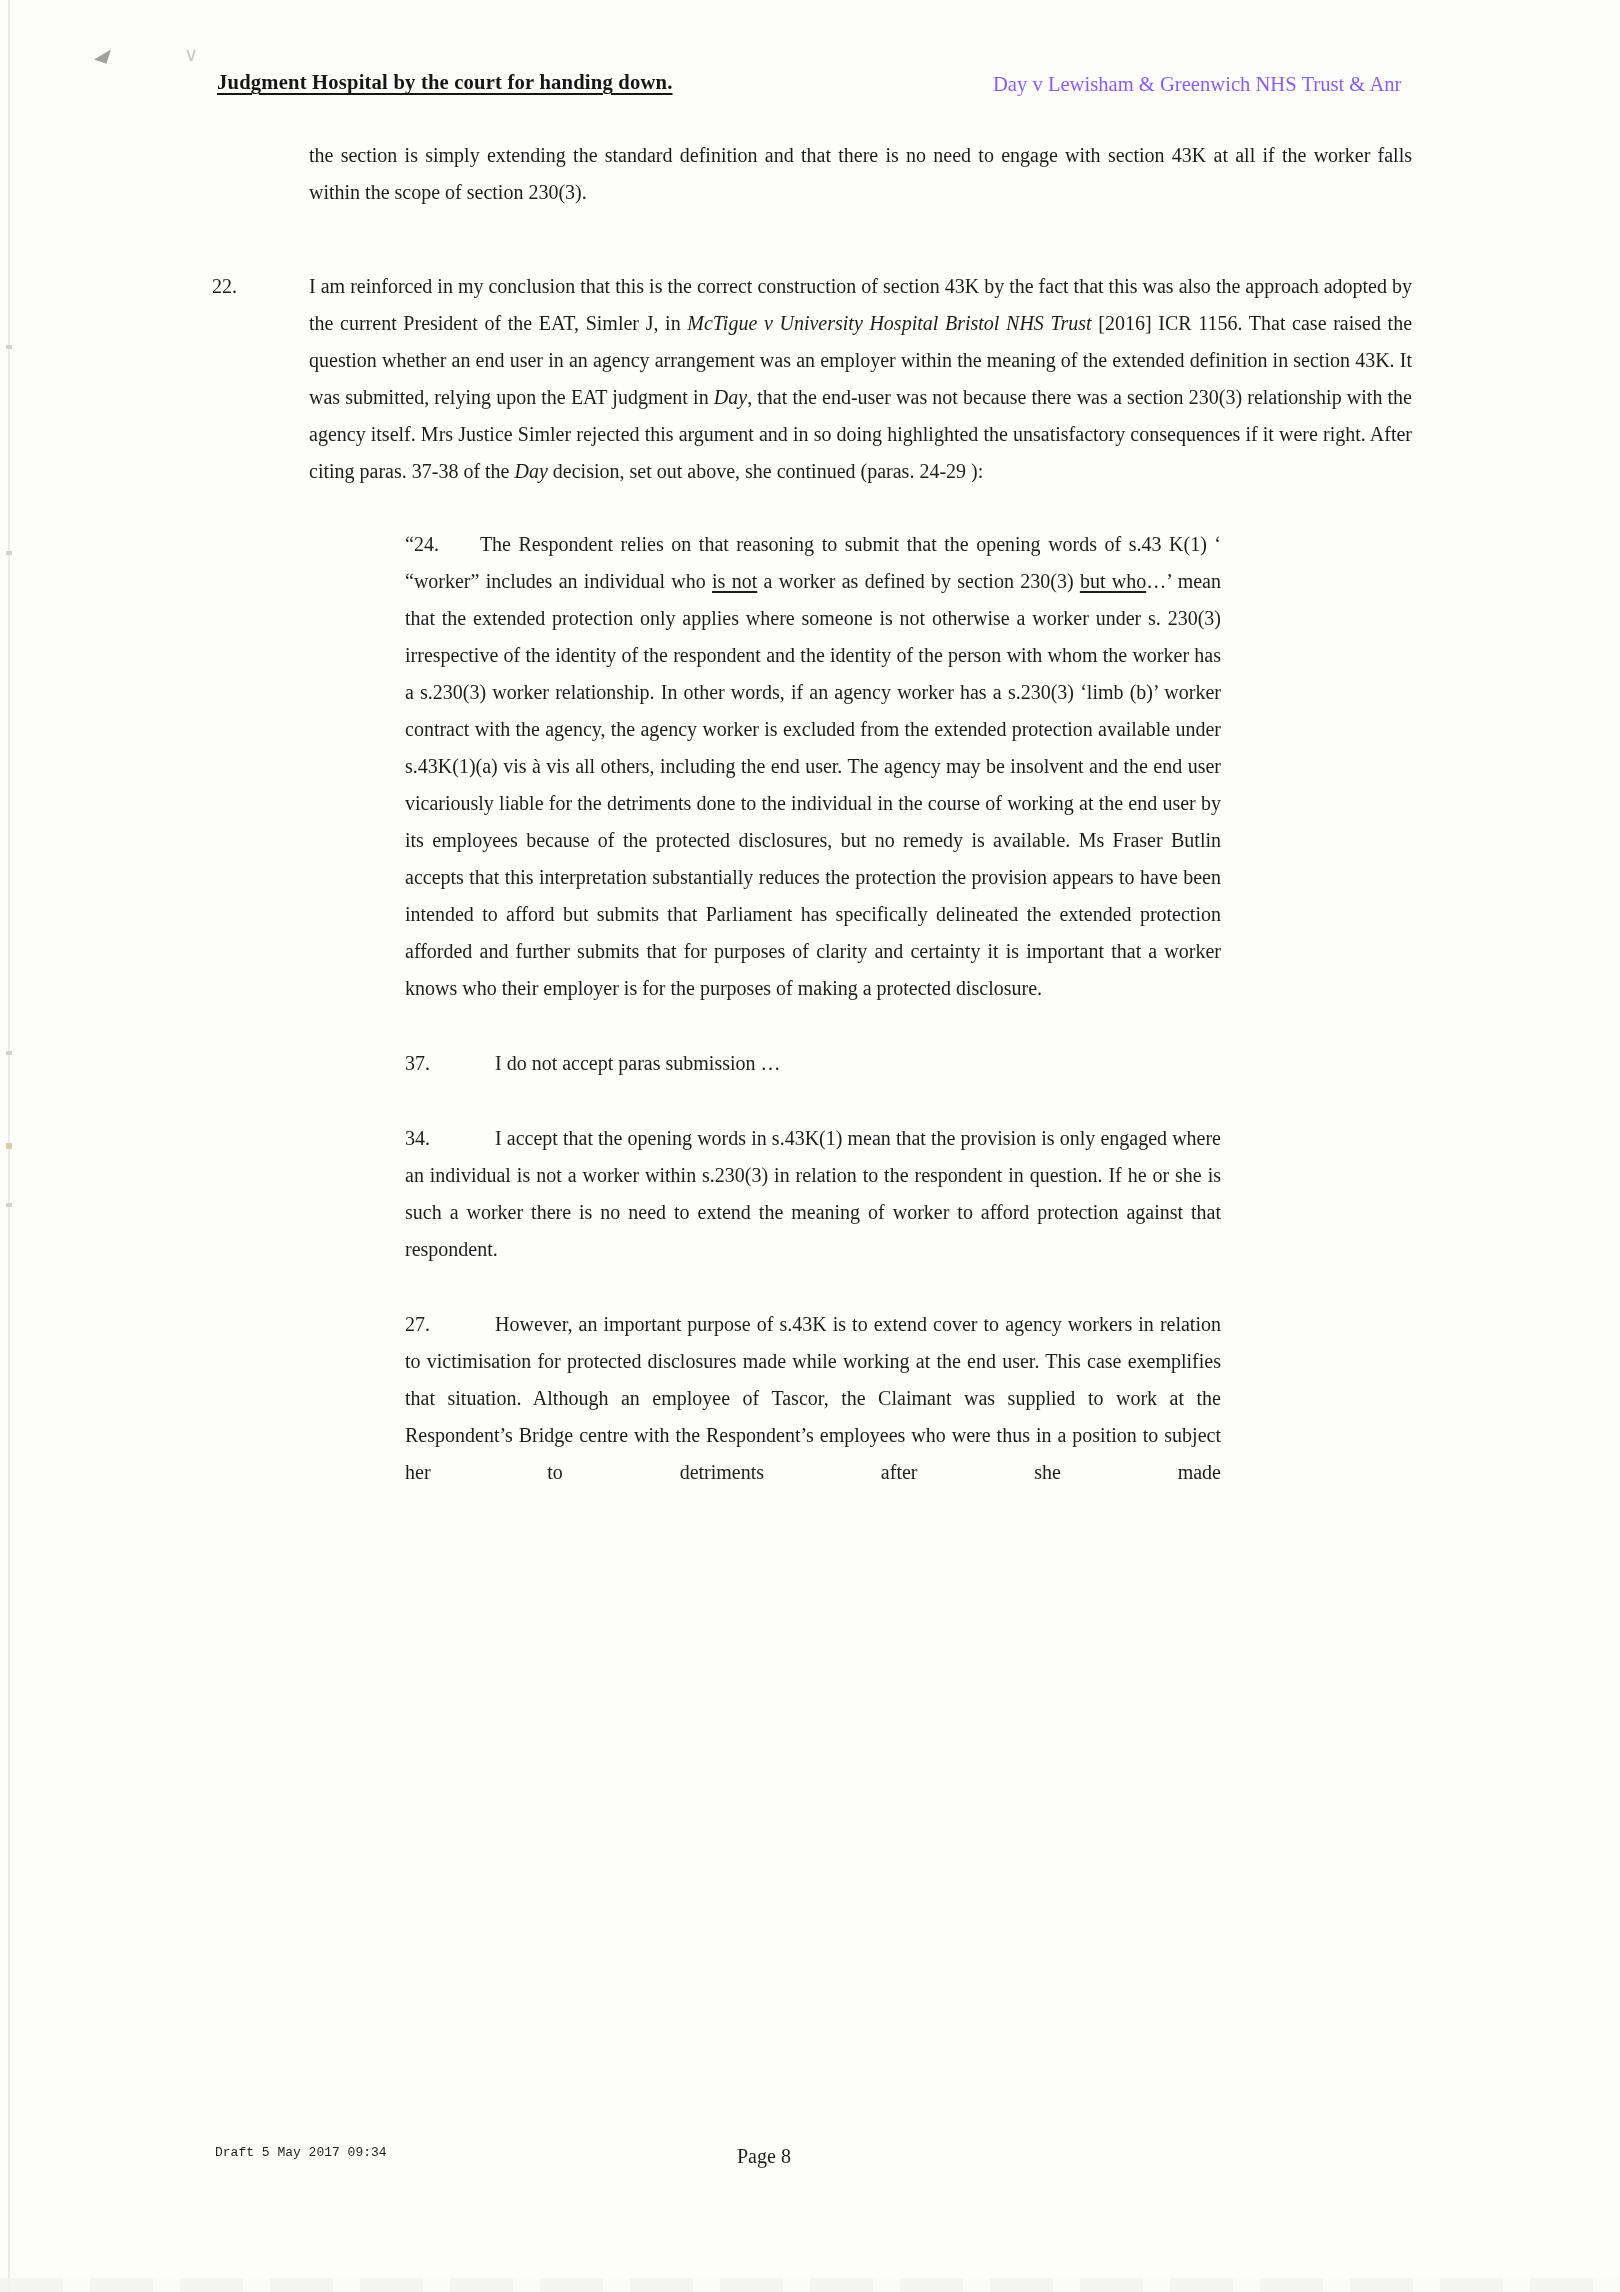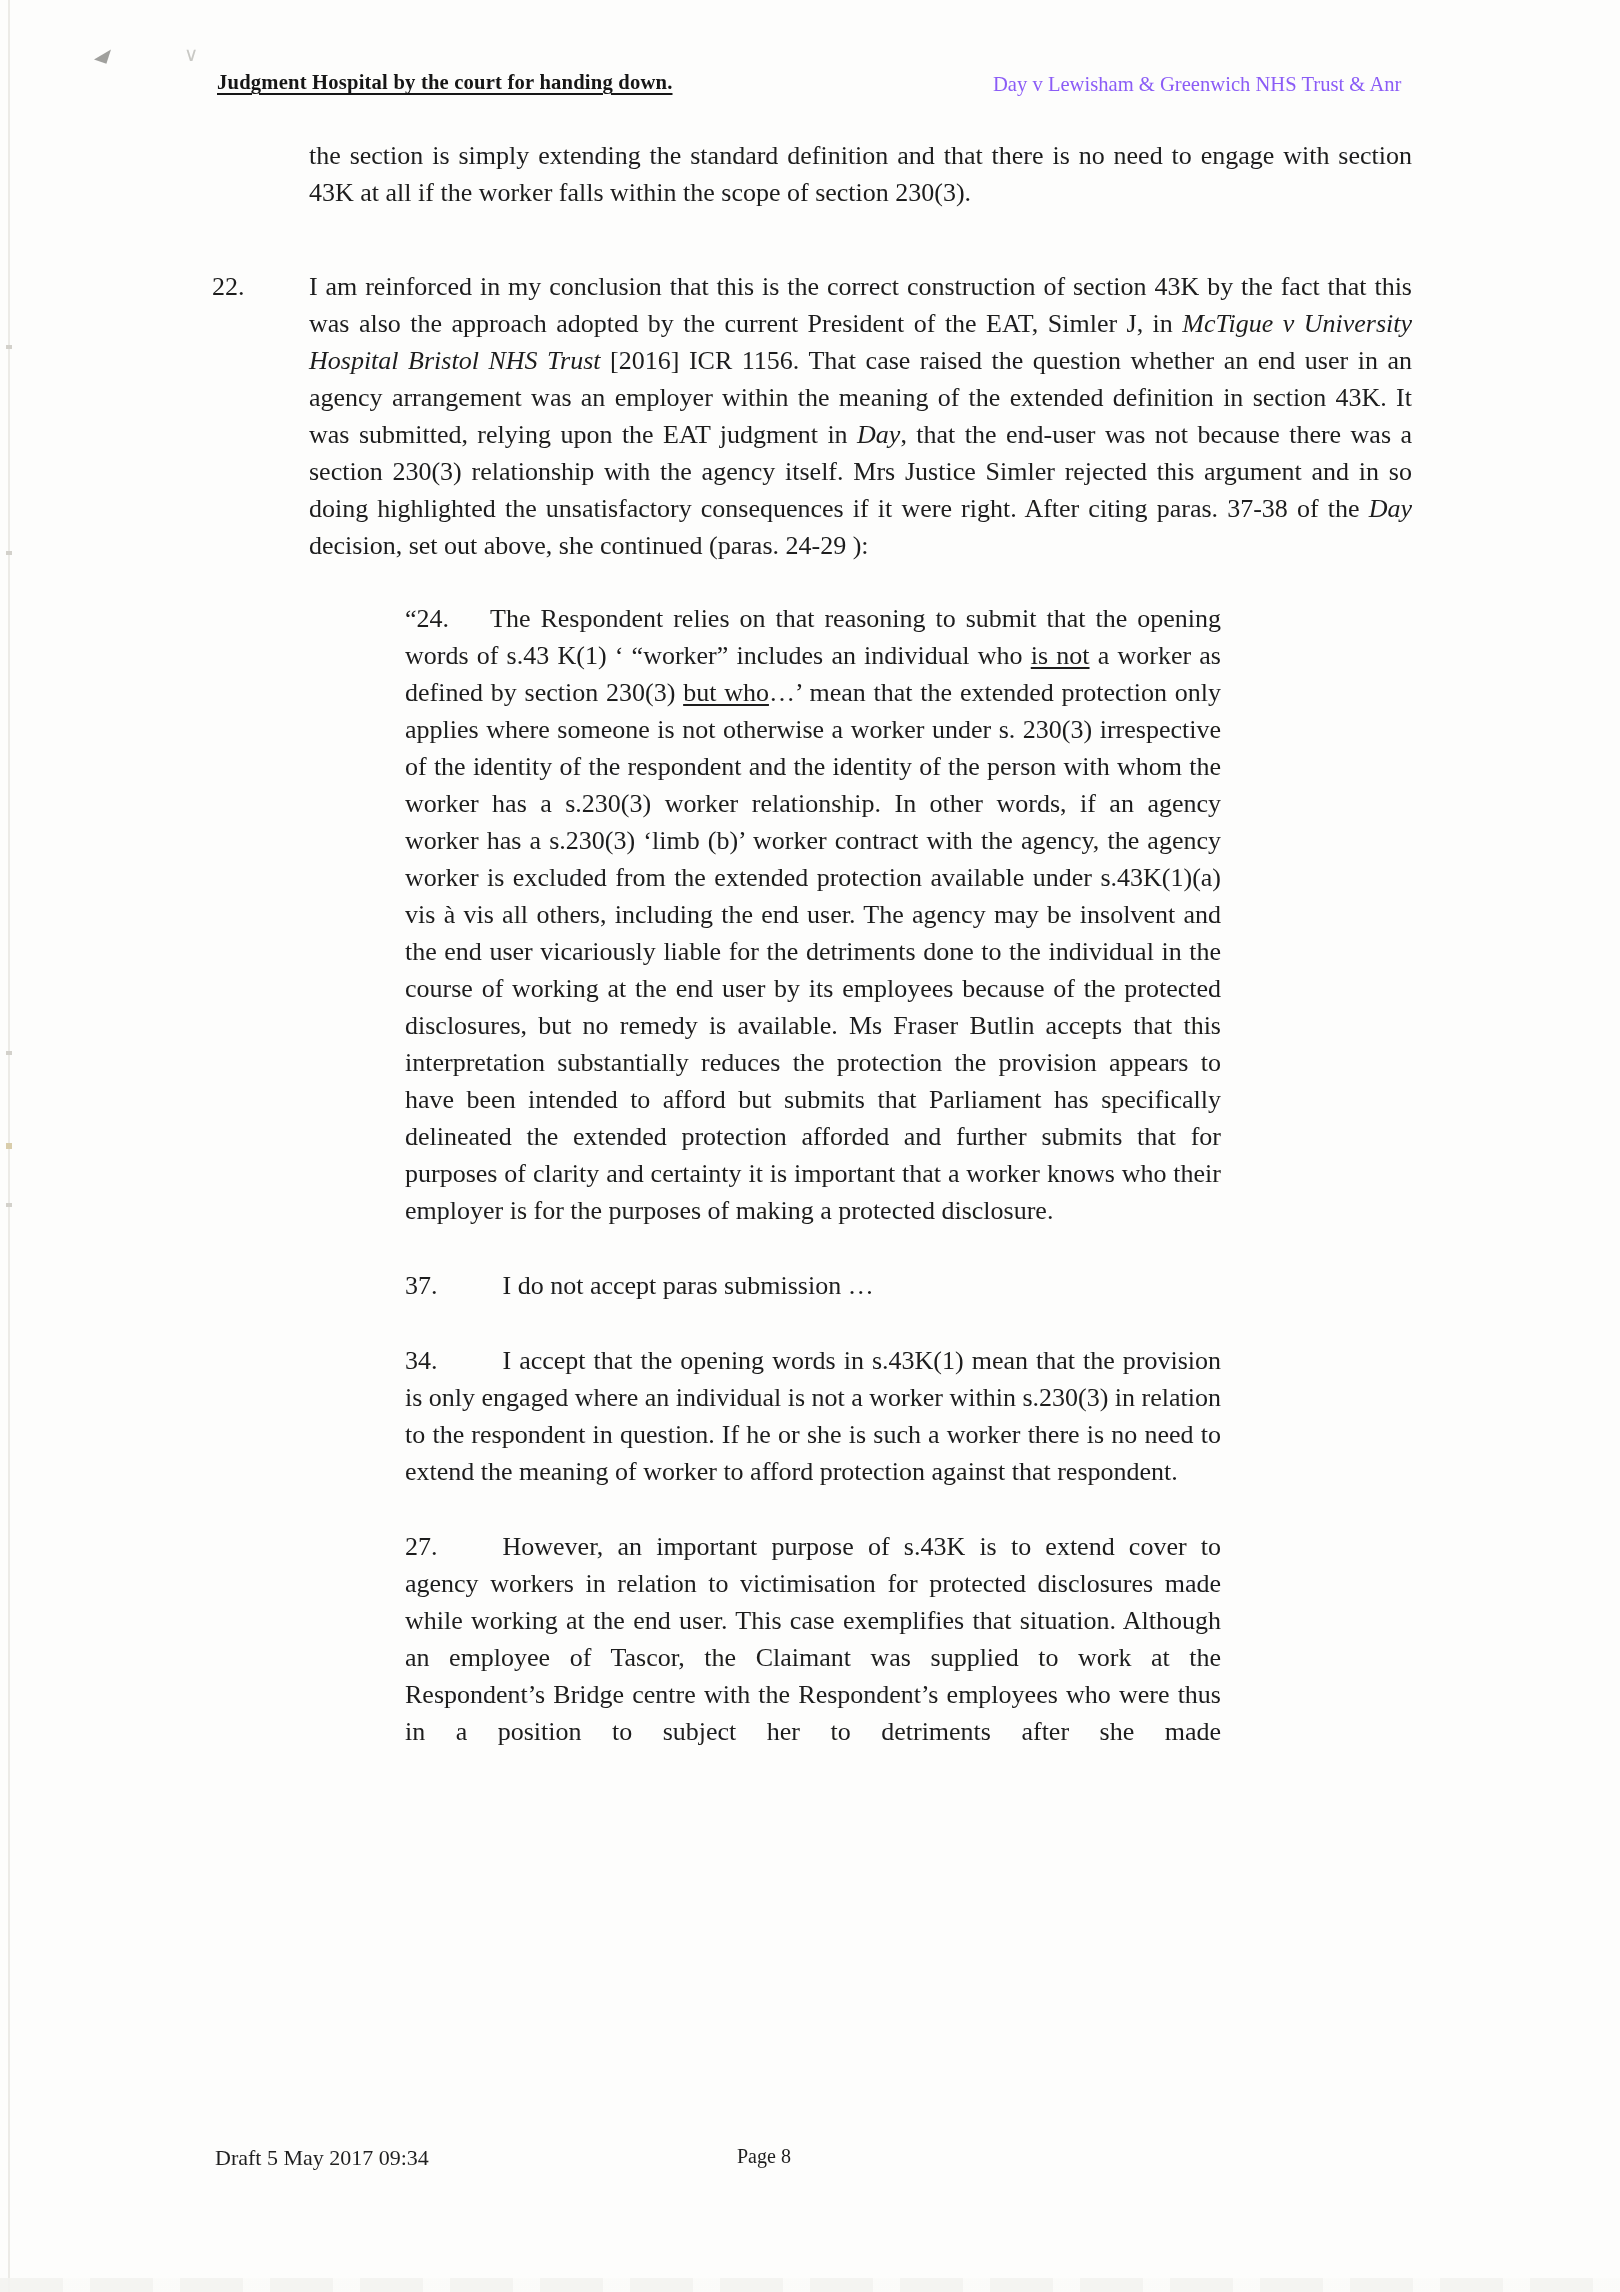--- a/index.html
+++ b/index.html
@@ -61,21 +61,21 @@
     left: 993px; top: 73px;
     font-size: 20.6px;
     color: #8b5cf6;
   }
 
   
   .content {
     position: absolute;
     left: 212px; top: 0;
     width: 1200px;
-    font-size: 26px;
+    font-size: 20px;
     line-height: 37px;
     text-align: justify;
   }
   .para-indent { margin-left: 97px; }   
   .para-intro { margin-top: 137px; }
 
   .para-main { position: relative; margin-top: 57px; }
   .para-main .pnum {
     position: absolute;
     left: -97px; top: 0;
@@ -96,22 +96,23 @@
   .q-para { margin: 0; }
   .q-para + .q-para { margin-top: 38px; }
   .qnum { margin-right: 41px; }
   .qnum-wide { margin-right: 65px; }
   .justify-last { text-align-last: justify; }
 
   
   .footer-left {
     position: absolute;
     left: 215px; top: 2145px;
-    font-size: 22px;
+    font-size: 13px;
     color: #1f1f1f;
+    font-family: Liberation Mono, monospace;
   }
   .footer-page {
     position: absolute;
     left: 737px; top: 2145px;
     font-size: 20px;
     color: #1f1f1f;
   }
 
   
   .bottom-strip {

